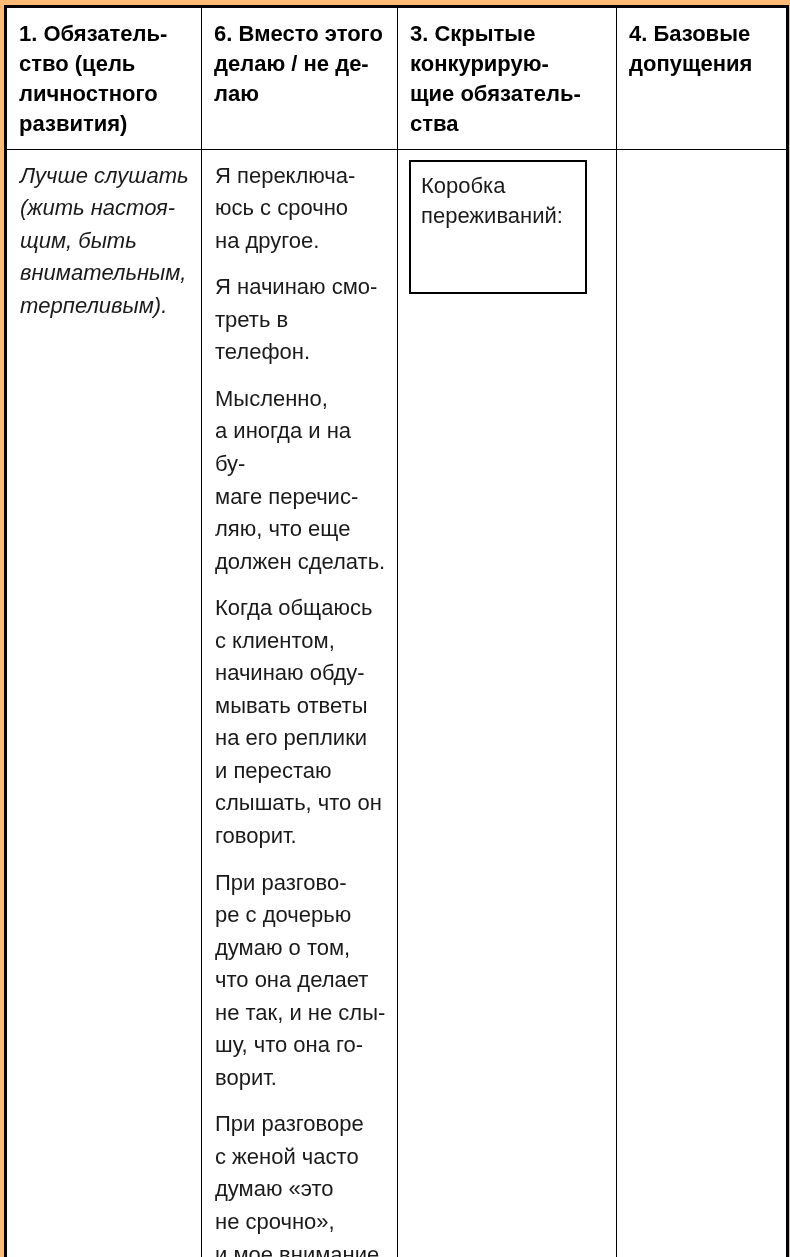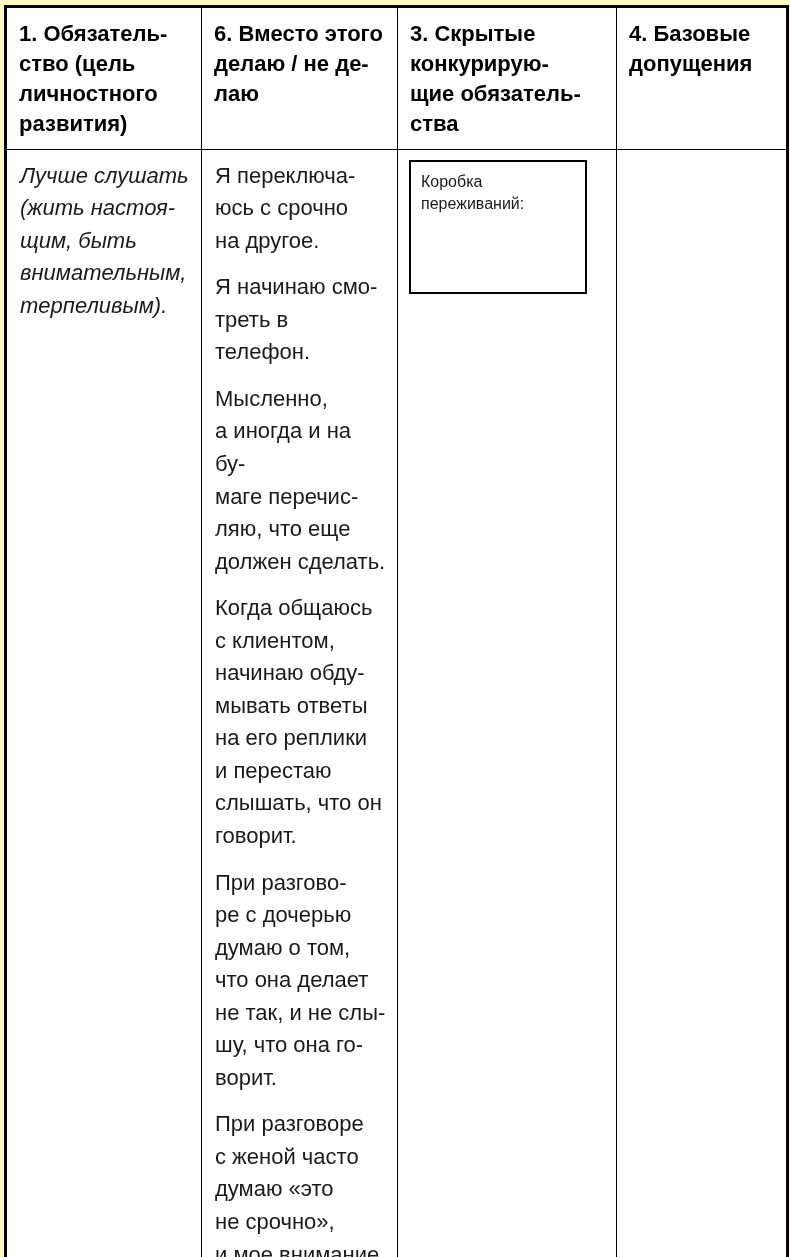--- a/index.html
+++ b/index.html
@@ -8,21 +8,21 @@
     width: 790px;
     height: 1257px;
     font-family: "Liberation Sans", "DejaVu Sans", sans-serif;
     color: #1a1a1a;
     overflow: hidden;
   }
   .page {
     width: 790px;
     height: 1257px;
     padding: 5px 4px 4px 4px;
-    background: #fef9c3;
+    background: #fdba74;
   }
   table.grid {
     width: 100%;
     height: 100%;
     border-collapse: collapse;
     table-layout: fixed;
     border: 3px solid #000000;
   }
   table.grid th, table.grid td {
     border: 1.5px solid #000000;
@@ -53,21 +53,21 @@
     margin: 0 0 14px 0;
   }
   td.cell p:last-child { margin-bottom: 0; }
   .worry-box {
     border: 2px solid #000000;
     width: 178px;
     min-height: 134px;
     margin: 0 0 0 -2px;
     padding: 9px 8px 8px 10px;
     white-space: pre-line;
-    font-size: 16px;
+    font-size: 22px;
     line-height: 1.4;
   }
 </style>
 </head>
 <body>
 
 <div class="page">
   <table class="grid">
     <colgroup>
       <col style="width:196px">

